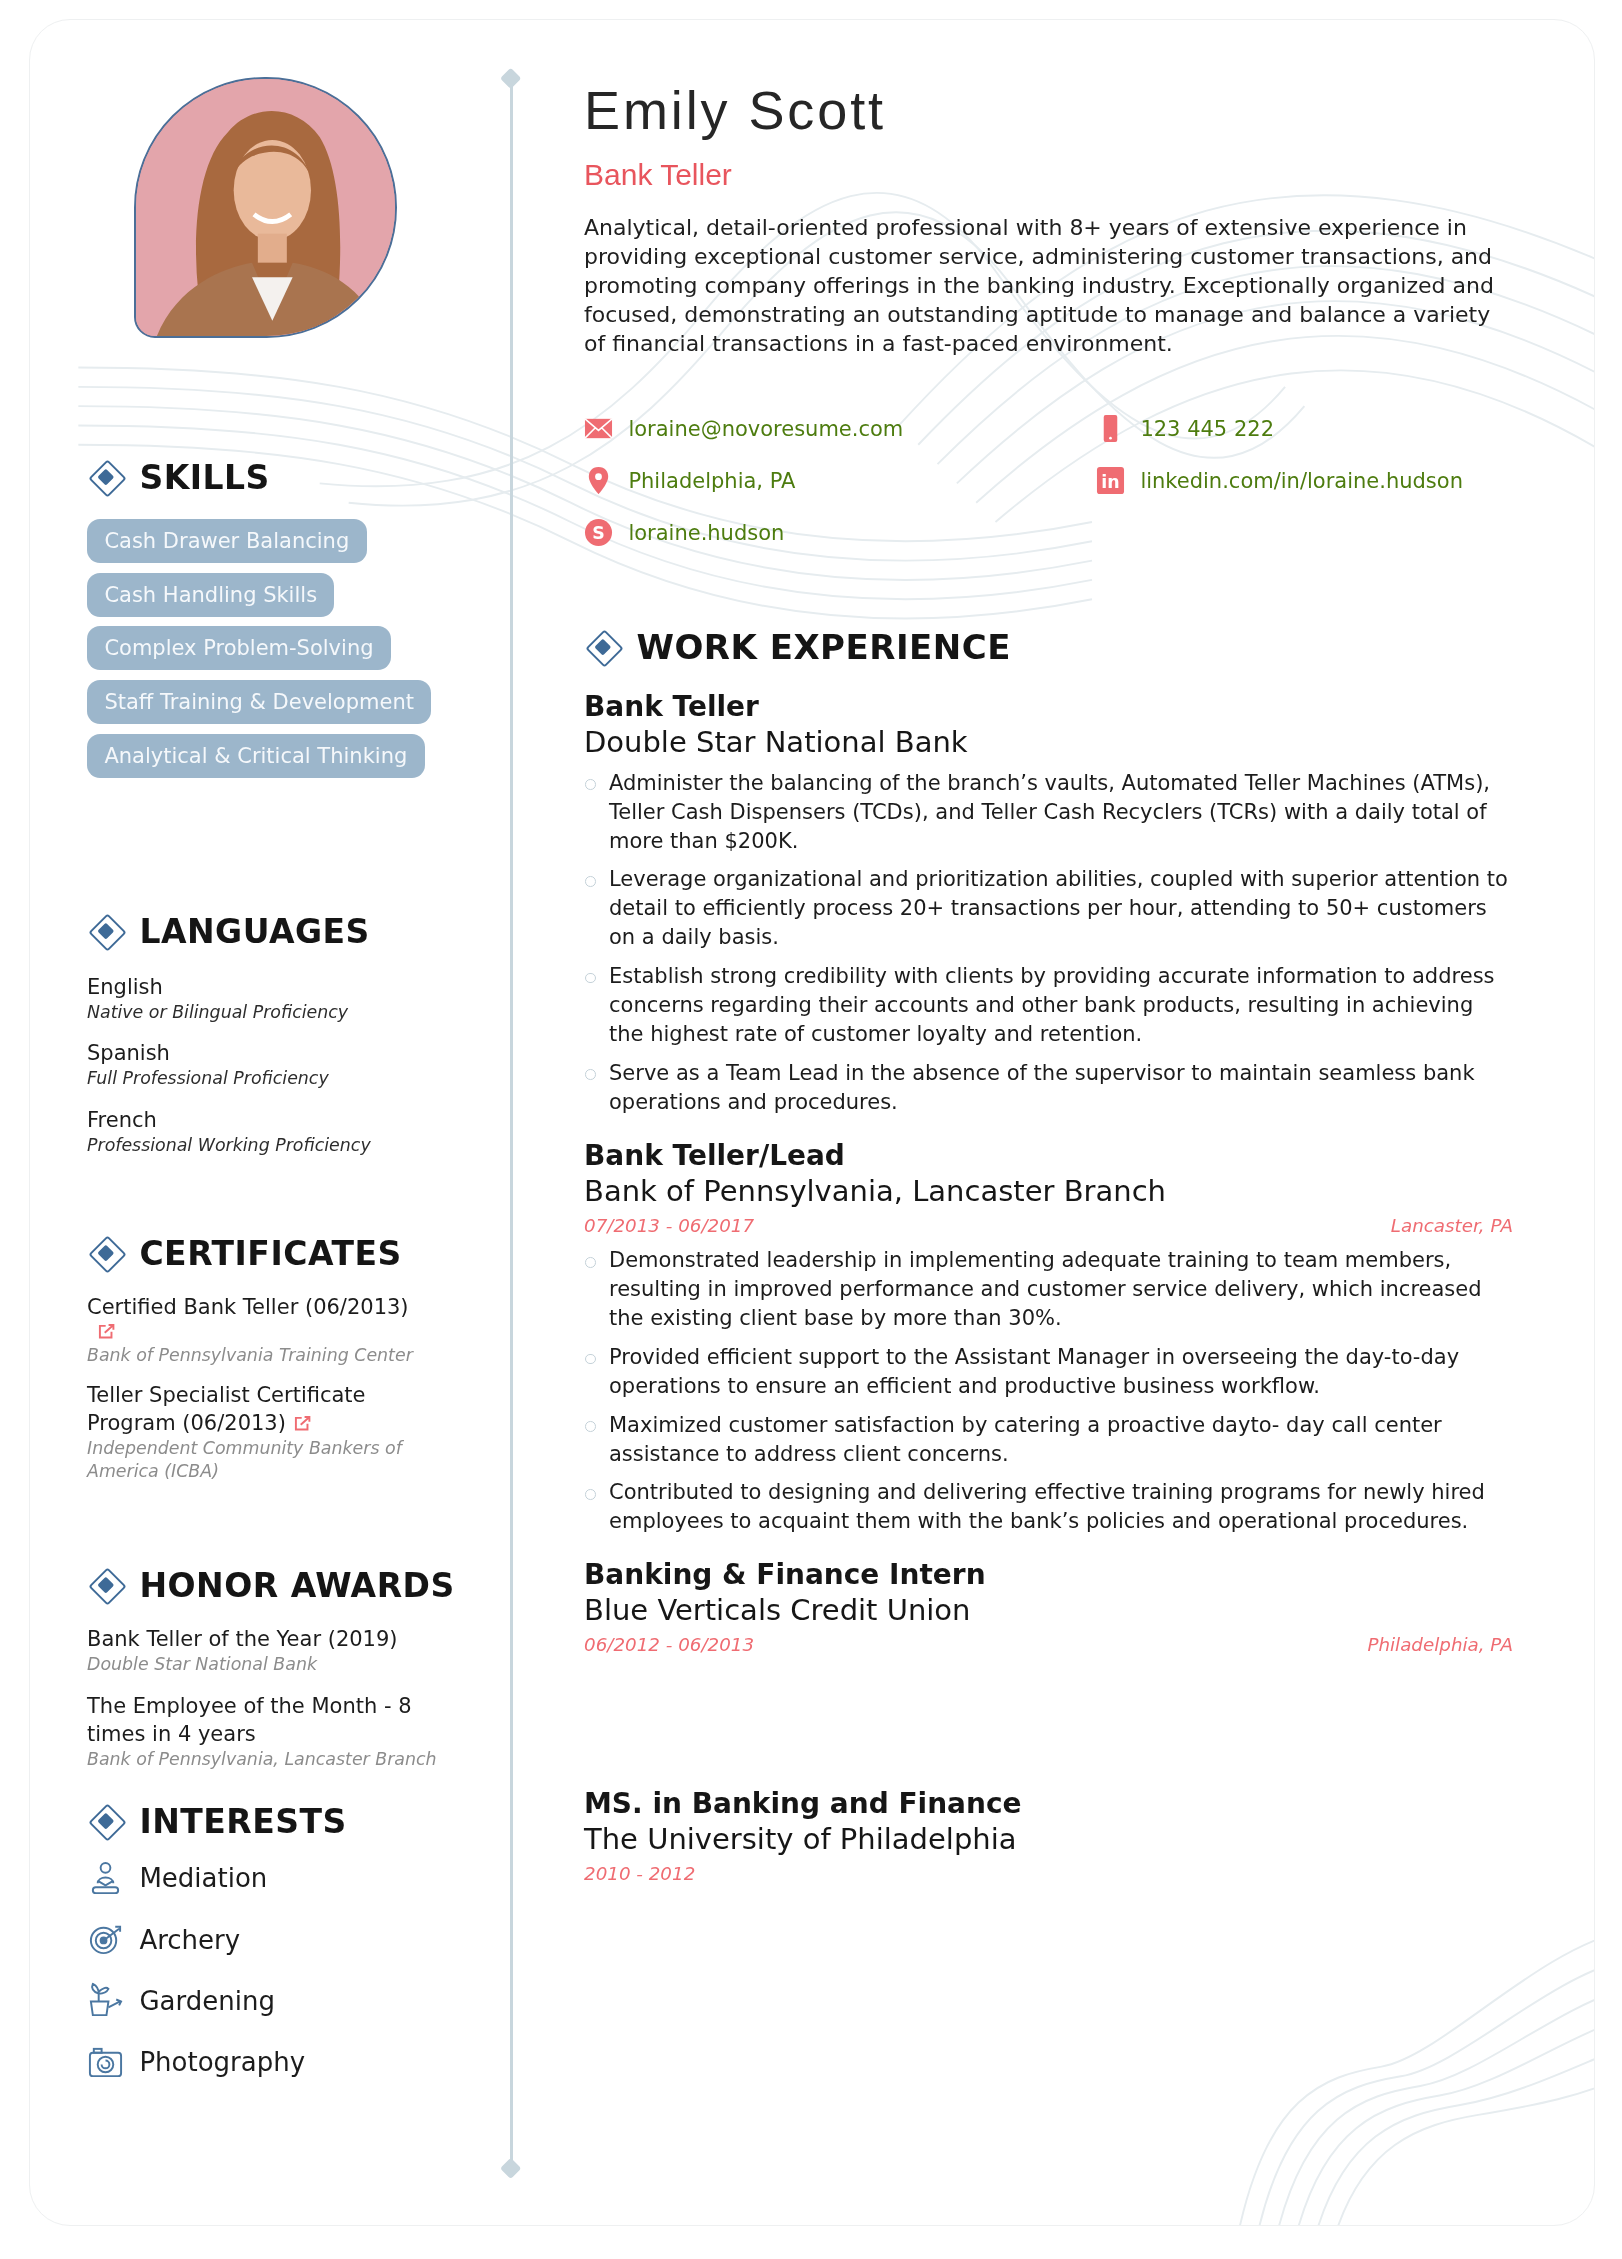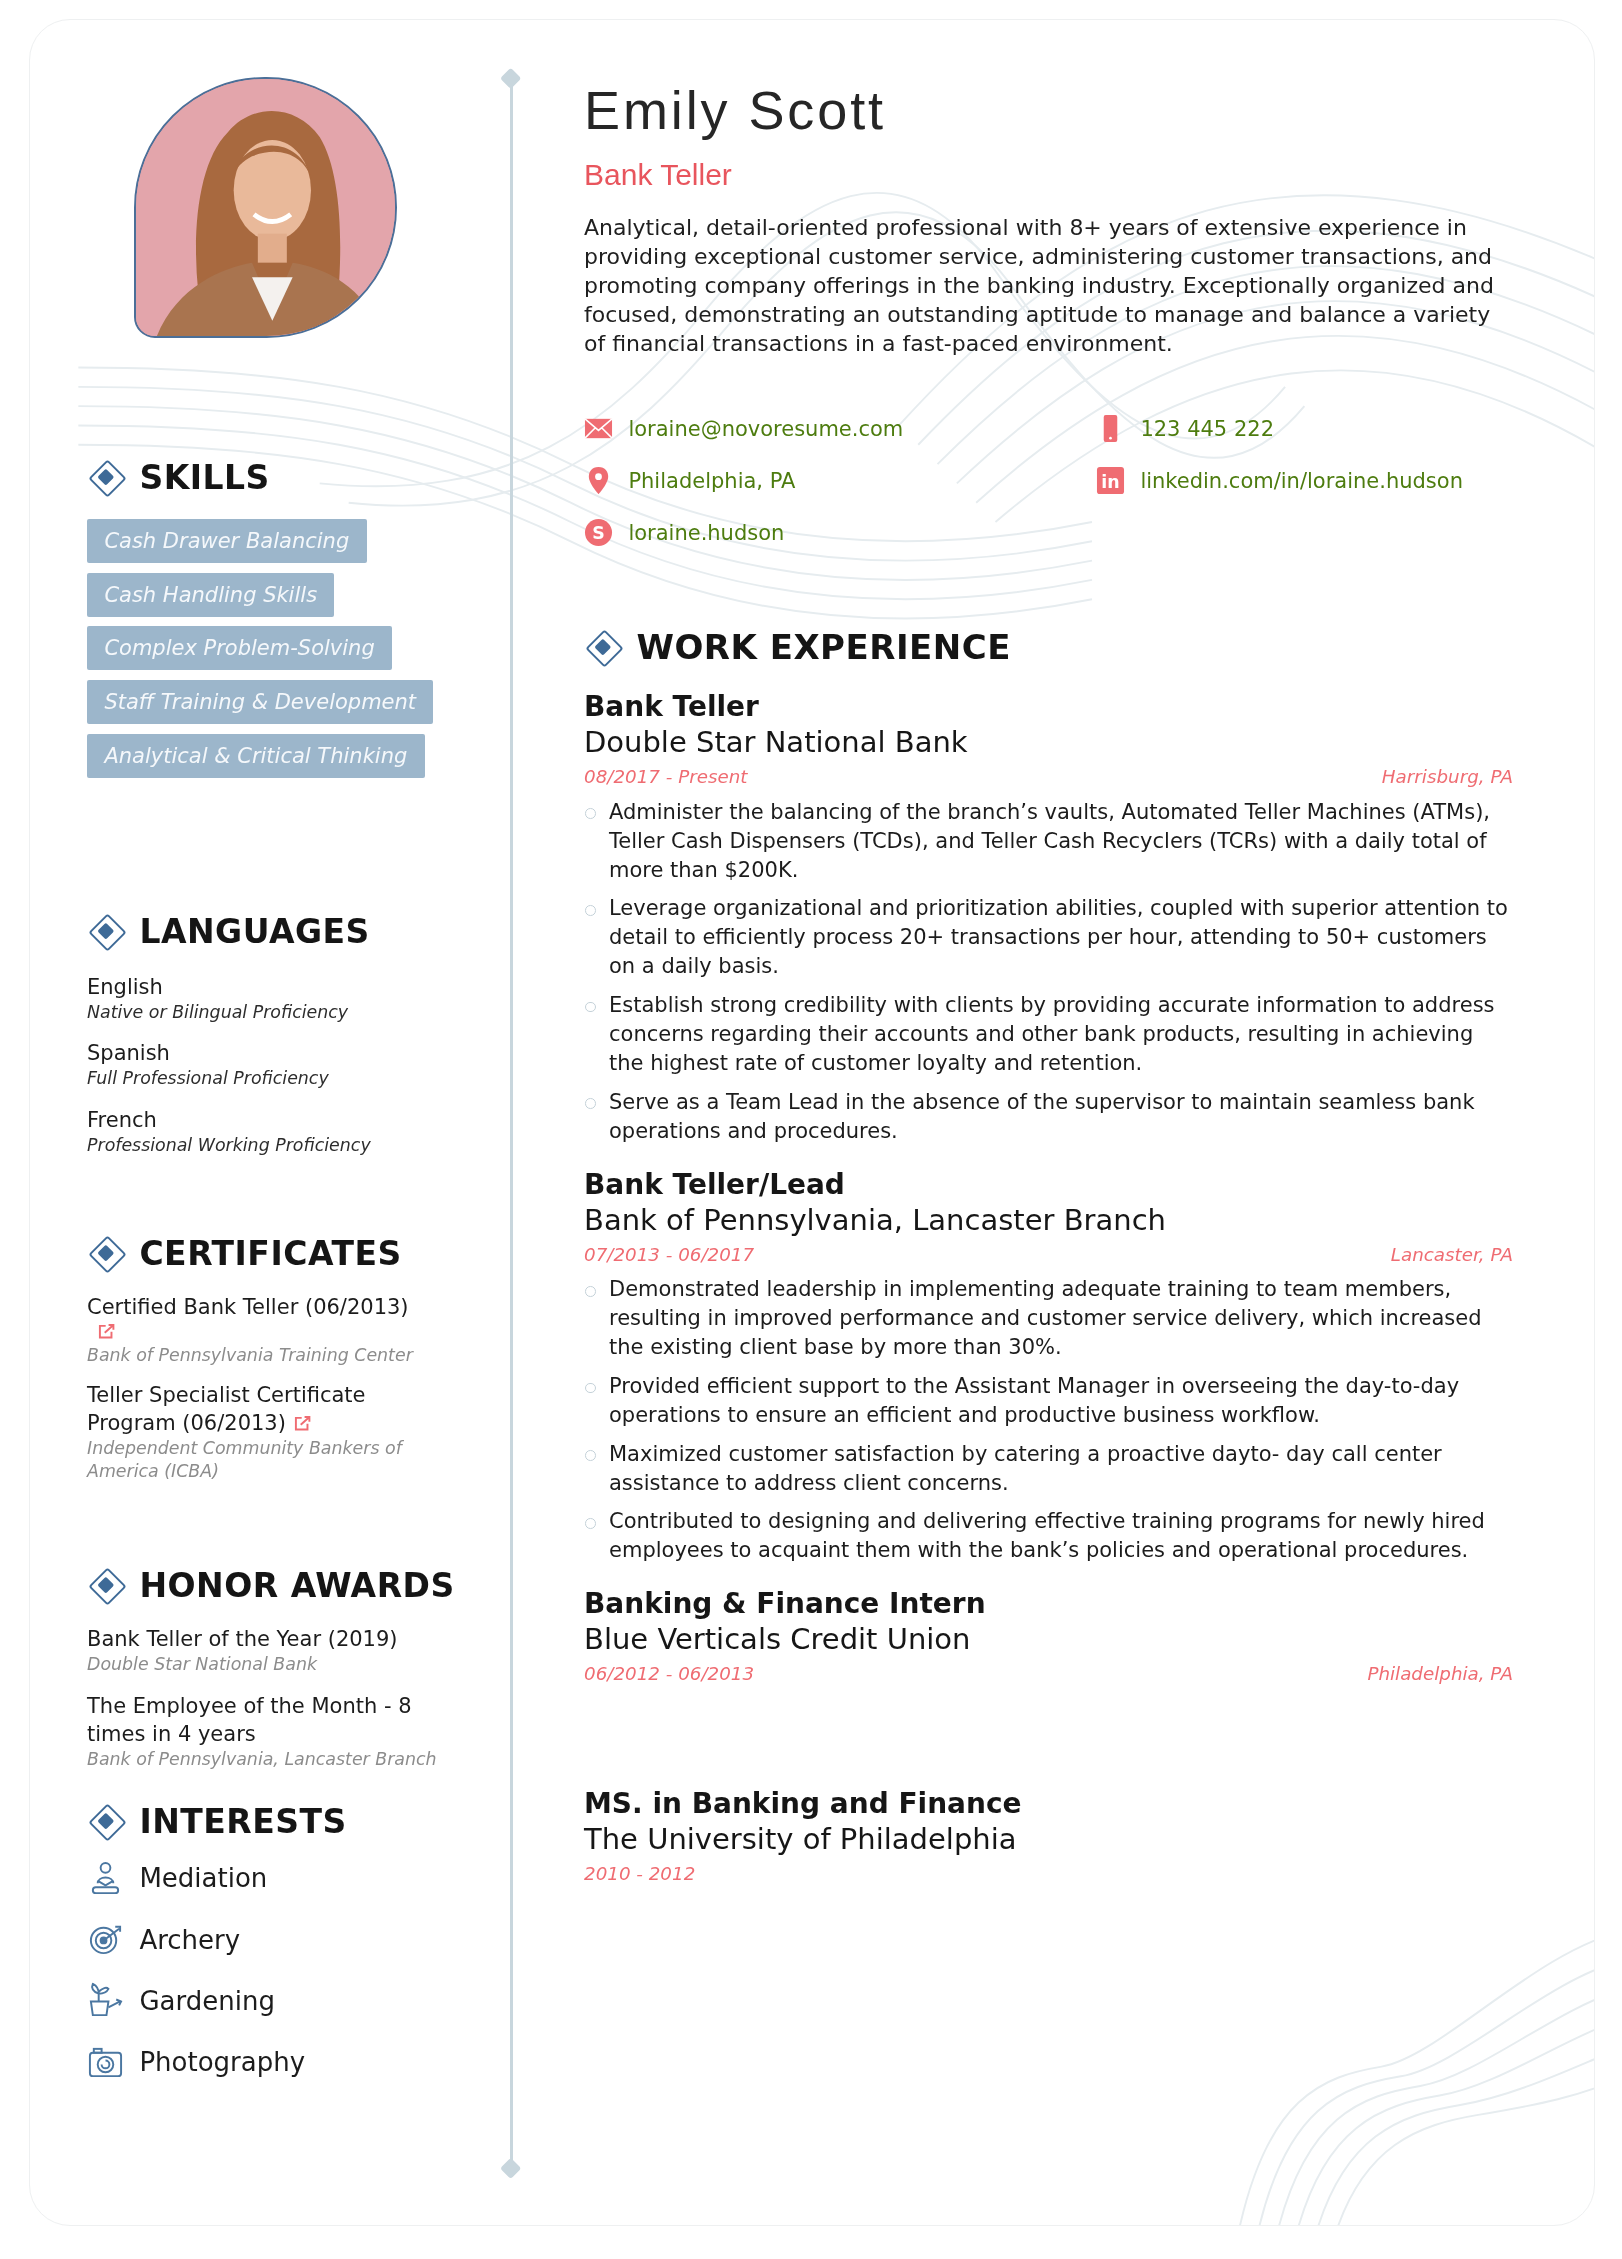--- a/index.html
+++ b/index.html
@@ -37,21 +37,21 @@
   }
   .diamond-icon::after {
     content: ""; position: absolute; left: 12.6px; top: 12.6px; width: 11.6px; height: 11.6px;
     background: #3e6a97; transform: rotate(45deg); border-radius: 1.9px;
   }
   .sec-title { font-family: "DejaVu Sans", sans-serif; font-weight: bold; font-size: 33px; color: #151515; letter-spacing: 0.5px; }
 
   .skills { display: flex; flex-direction: column; align-items: flex-start; gap: 9.7px; margin-top: 21px; }
   .skill-tag {
     background: #9cb6cb; color: #f5f8fb; font-size: 21px; padding: 0 17.4px; height: 44px; line-height: 44px;
-    border-radius: 2px; font-family: "DejaVu Sans", sans-serif; white-space: nowrap; font-style: italic;
+    border-radius: 13px; font-family: "DejaVu Sans", sans-serif; white-space: nowrap;
   }
 
   .item-title { font-size: 21px; color: #1c1c1c; line-height: 28px; }
   .item-sub { font-size: 17.4px; font-style: italic; color: #2d2d2d; line-height: 23px; }
   .item-sub.gray { color: #8c8c8c; }
   .ext-icon { display: inline-block; width: 19.3px; height: 17.4px; vertical-align: middle; }
 
   .interest { display: flex; align-items: center; gap: 15.4px; height: 42px; margin-bottom: 19.3px; }
   .interest svg { width: 37px; height: 37px; flex: 0 0 37px; }
   .interest-label { font-size: 26px; color: #1c1c1c; }
@@ -298,24 +298,20 @@
 
 <div class="right" style="top:626px;">
   <div class="sec-head">
     <span class="diamond-icon"></span>
     <span class="sec-title" style="font-size:34px;">WORK EXPERIENCE</span>
   </div>
 
   <div class="job" style="margin-top:21px;">
     <div class="job-role">Bank Teller</div>
     <div class="job-company">Double Star National Bank</div>
-    <div class="job-meta">
-      <span>08/2017 - Present</span>
-      <span>Harrisburg, PA</span>
-    </div>
     <ul class="bullets">
       <li class="bullet">Administer the balancing of the branch’s vaults, Automated Teller Machines (ATMs), Teller Cash Dispensers (TCDs), and Teller Cash Recyclers (TCRs) with a daily total of more than $200K.</li>
       <li class="bullet">Leverage organizational and prioritization abilities, coupled with superior attention to detail to efficiently process 20+ transactions per hour, attending to 50+ customers on a daily basis.</li>
       <li class="bullet">Establish strong credibility with clients by providing accurate information to address concerns regarding their accounts and other bank products, resulting in achieving the highest rate of customer loyalty and retention.</li>
       <li class="bullet">Serve as a Team Lead in the absence of the supervisor to maintain seamless bank operations and procedures.</li>
     </ul>
   </div>
 
   <div class="job">
     <div class="job-role">Bank Teller/Lead</div>

